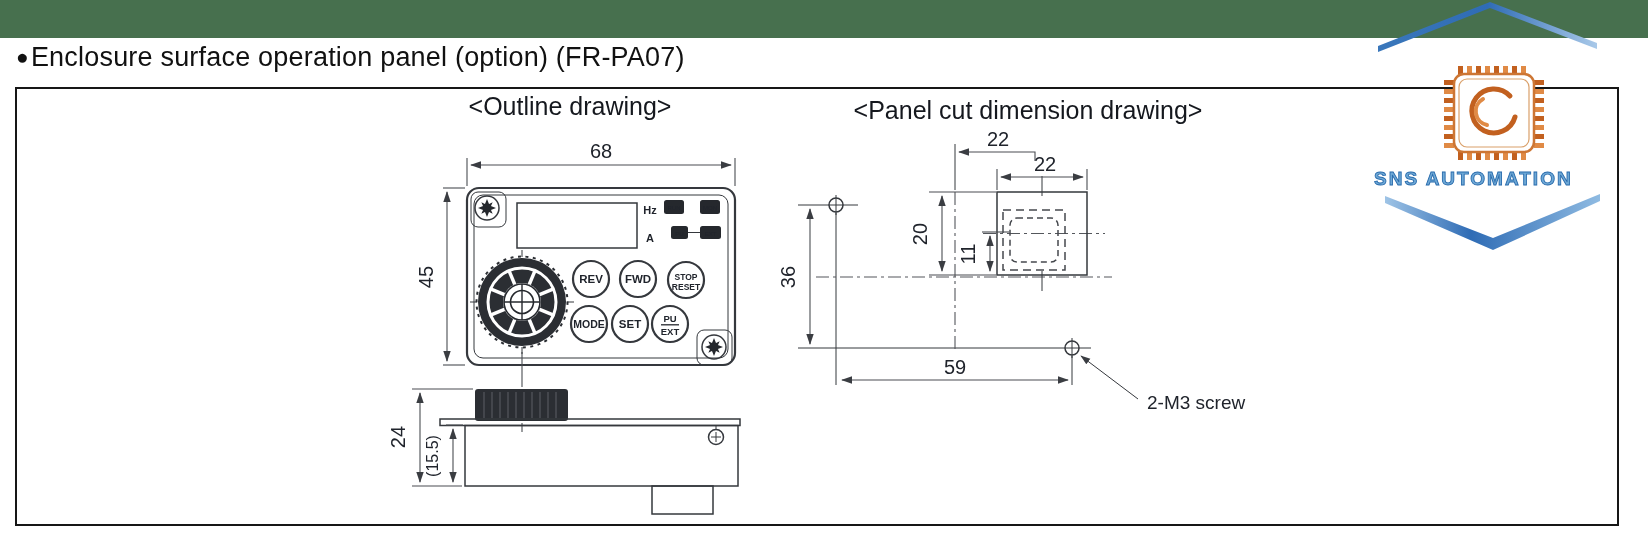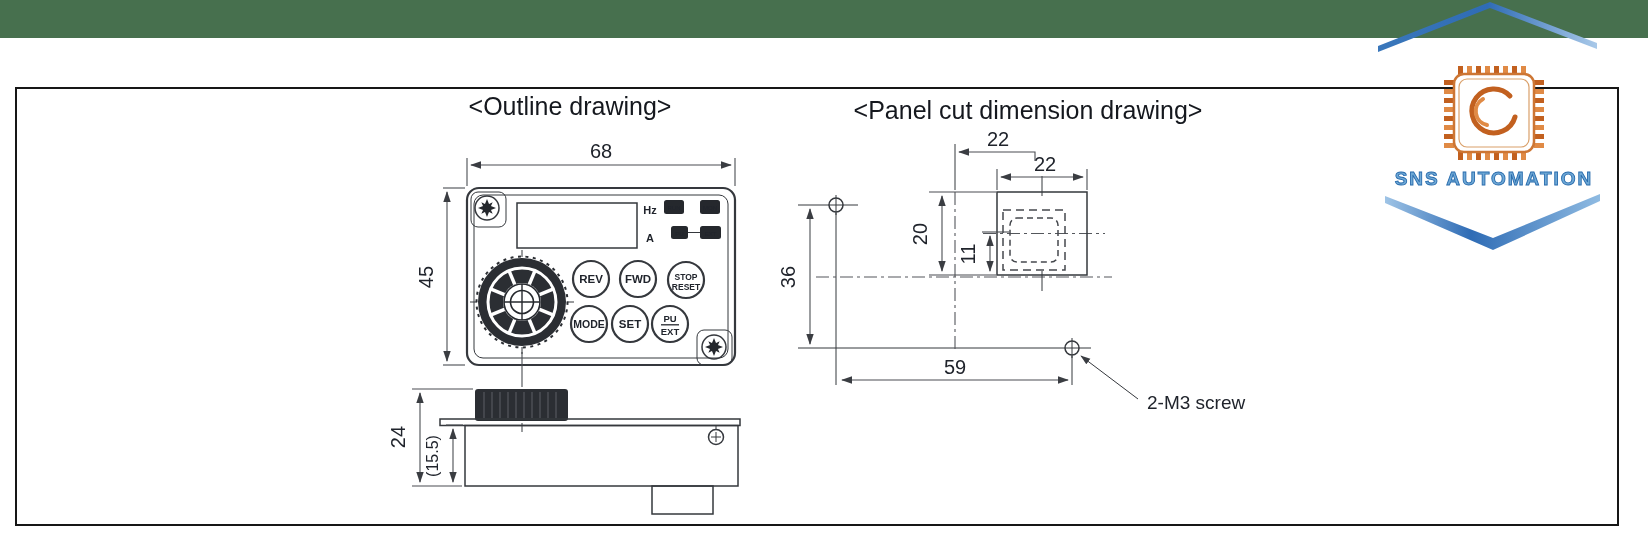--- a/index.html
+++ b/index.html
@@ -19,32 +19,35 @@
   .note{font-size:19px;}
   .ln{stroke:#35383d;fill:none;}
   .thin{stroke-width:1;}
   .med{stroke-width:1.5;}
   .thick{stroke-width:2.2;}
   .dimln{stroke:#4a4d52;stroke-width:1.1;fill:none;}
   .cl{stroke:#54575c;stroke-width:1.1;fill:none;stroke-dasharray:13 4 3 4;}
   .dash{stroke:#45484d;fill:none;stroke-dasharray:8 5;}
   #unit-note{position:absolute;left:1402px;top:470px;width:200px;text-align:right;
              font-size:27px;color:#15181e;}
-  #brand-name{position:absolute;left:1374px;top:168px;width:240px;text-align:center;
+  #brand-name{position:absolute;left:1374px;top:168px;width:240px;
               font-size:19px;font-weight:bold;letter-spacing:2px;color:#6fa9d6;
               -webkit-text-stroke:0.9px #2a6cad;white-space:nowrap;}
   .abs{position:absolute;}
 </style>
 </head>
 <body>
 
 <div id="stage">
 
   <div id="topbar" style="background:#47704e;"></div>
 
+  <div id="doc-title">
+    <span class="bullet">●</span><span>Enclosure surface operation panel (option) (FR-PA07)</span>
+  </div>
 
   <div id="frame"></div>
 
   <svg id="cad" viewBox="0 0 1648 545">
     <defs>
       <marker id="arr" viewBox="0 0 10 10" refX="9.2" refY="5" markerWidth="10" markerHeight="10" orient="auto-start-reverse">
           <path d="M0,1.6 L10,5 L0,8.4 Z" fill="#3a3d42"></path>
         </marker>
     </defs>
 

